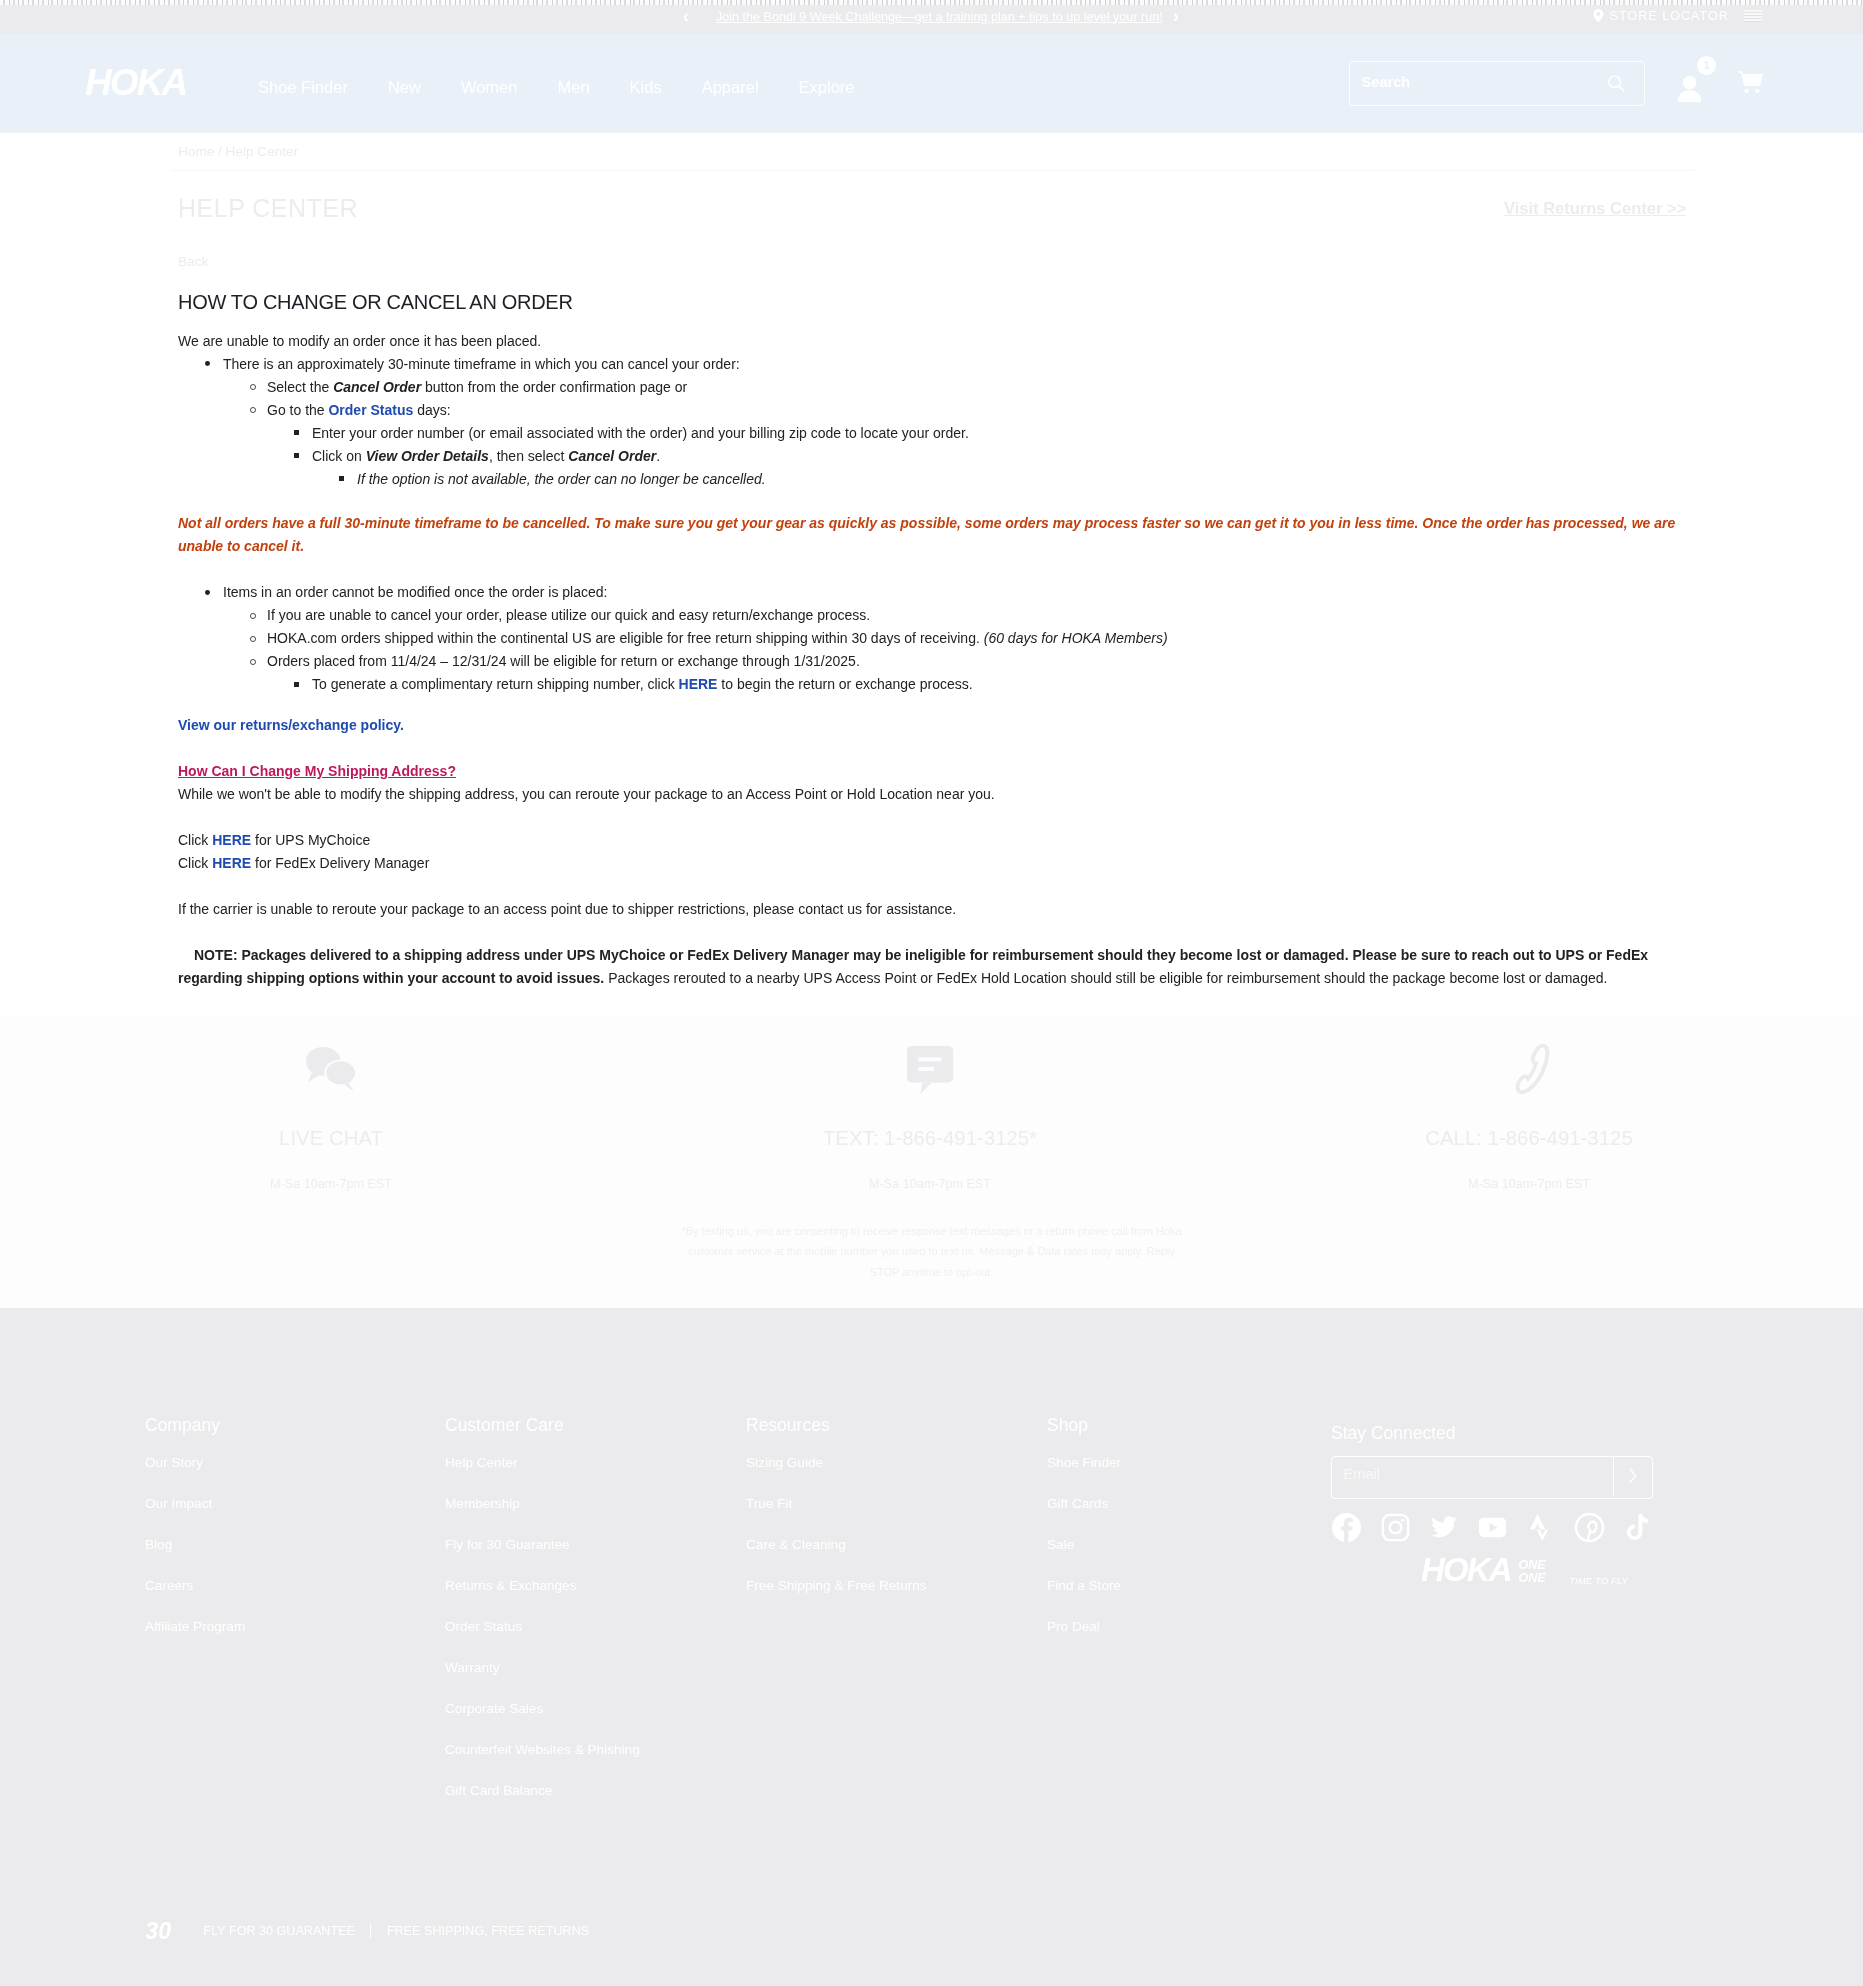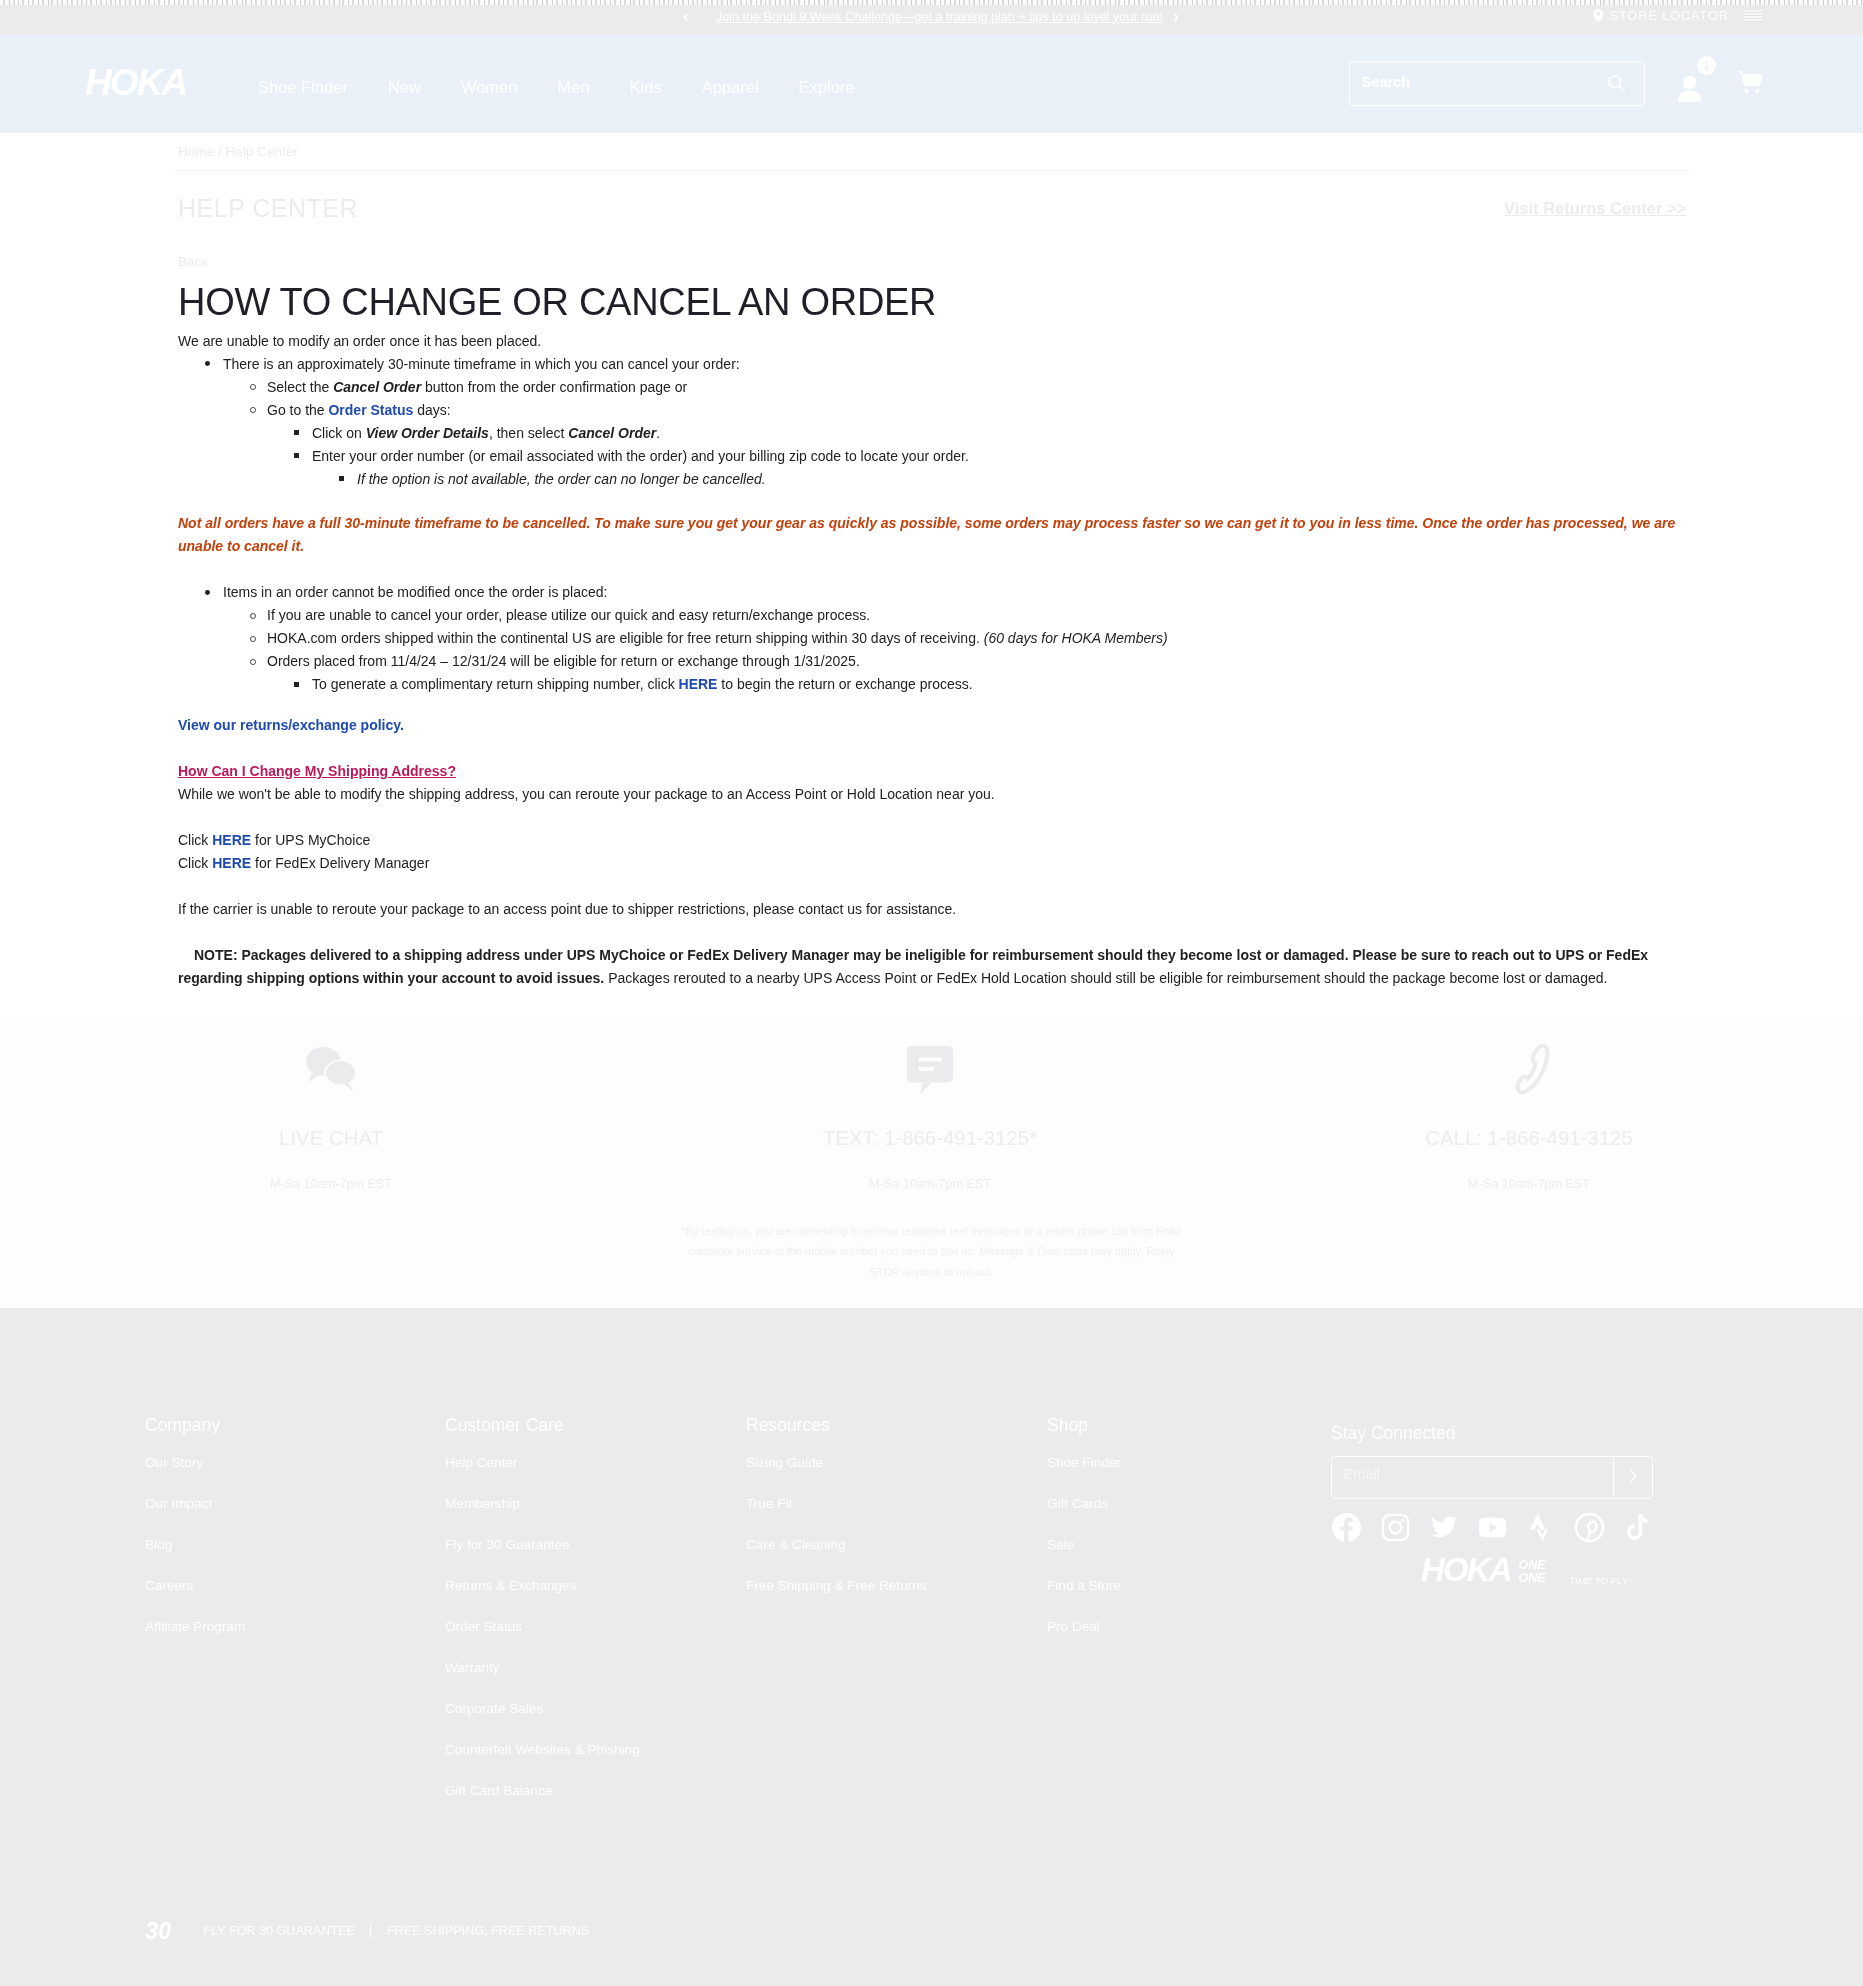--- a/index.html
+++ b/index.html
@@ -33,21 +33,21 @@
 
     
     .breadcrumb { position: absolute; left: 178px; top: 144px; font-size: 13.6px; color: #ececee; }
     .breadcrumb-divider { position: absolute; left: 171px; top: 170px; width: 1523px; height: 1px; background: #f6f6f8; }
     .help-title { position: absolute; left: 178px; top: 194px; font-size: 25px; color: #ececee; letter-spacing: 0.5px; }
     .returns-link { position: absolute; left: 1504px; top: 199px; font-size: 16.5px; font-weight: bold; color: #ececee; text-decoration: underline; }
     .back-link { position: absolute; left: 178px; top: 254px; font-size: 13.6px; color: #ececee; }
 
     
     .article { position: absolute; left: 178px; top: 283px; width: 1514px; font-size: 14px; line-height: 23px; color: #222222; }
-    .article h1 { font-size: 38px; font-weight: normal; color: #1f1f28; line-height: 39px; margin-bottom: 7.8px; letter-spacing: -0.3px; }
+    .article h1 { font-size: 20px; font-weight: normal; color: #1f1f28; line-height: 39px; margin-bottom: 7.8px; letter-spacing: -0.3px; }
     .article ul { list-style: none; }
     .article li { position: relative; }
     .lvl1 { padding-left: 45px; }
     .lvl2 { padding-left: 89px; }
     .lvl3 { padding-left: 134px; }
     .lvl4 { padding-left: 179px; }
     .bullet { position: absolute; top: 8.7px; }
     .lvl1 .bullet { left: 27px; width: 4.9px; height: 4.9px; border-radius: 50%; background: #222; }
     .lvl2 .bullet { left: 72px; width: 5.8px; height: 5.8px; border-radius: 50%; border: 1px solid #444; }
     .lvl3 .bullet { left: 116px; width: 4.9px; height: 4.9px; background: #222; }
@@ -149,22 +149,22 @@
 <a class="returns-link">Visit Returns Center &gt;&gt;</a>
 <a class="back-link">Back</a>
 
 <div class="article">
   <h1>HOW TO CHANGE OR CANCEL AN ORDER</h1>
   <p>We are unable to modify an order once it has been placed.</p>
   <ul>
     <li class="lvl1"><span class="bullet"></span><span>There is an approximately 30-minute timeframe in which you can cancel your order:</span></li>
     <li class="lvl2"><span class="bullet"></span><span>Select the </span><span class="bi">Cancel Order</span><span> button from the order confirmation page or</span></li>
     <li class="lvl2"><span class="bullet"></span><span>Go to the </span><a class="blue-link">Order Status</a><span> days:</span></li>
+    <li class="lvl3"><span class="bullet"></span><span>Enter your order number (or email associated with the order) and your billing zip code to locate your order.</span></li>
     <li class="lvl3"><span class="bullet"></span><span>Click on </span><span class="bi">View Order Details</span><span>, then select </span><span class="bi">Cancel Order</span><span>.</span></li>
-    <li class="lvl3"><span class="bullet"></span><span>Enter your order number (or email associated with the order) and your billing zip code to locate your order.</span></li>
     <li class="lvl4"><span class="bullet"></span><span class="it">If the option is not available, the order can no longer be cancelled.</span></li>
   </ul>
   <p class="red-note">Not all orders have a full 30-minute timeframe to be cancelled. To make sure you get your gear as quickly as possible, some orders may process faster so we can get it to you in less time. Once the order has processed, we are unable to cancel it.</p>
   <div class="spacer"></div>
   <ul>
     <li class="lvl1"><span class="bullet"></span><span>Items in an order cannot be modified once the order is placed:</span></li>
     <li class="lvl2"><span class="bullet"></span><span>If you are unable to cancel your order, please utilize our quick and easy return/exchange process.</span></li>
     <li class="lvl2"><span class="bullet"></span><span>HOKA.com orders shipped within the continental US are eligible for free return shipping within 30 days of receiving. </span><span class="it">(60 days for HOKA Members)</span></li>
     <li class="lvl2"><span class="bullet"></span><span>Orders placed from 11/4/24 – 12/31/24 will be eligible for return or exchange through 1/31/2025.</span></li>
     <li class="lvl3"><span class="bullet"></span><span>To generate a complimentary return shipping number, click </span><a class="blue-link">HERE</a><span> to begin the return or exchange process.</span></li>

